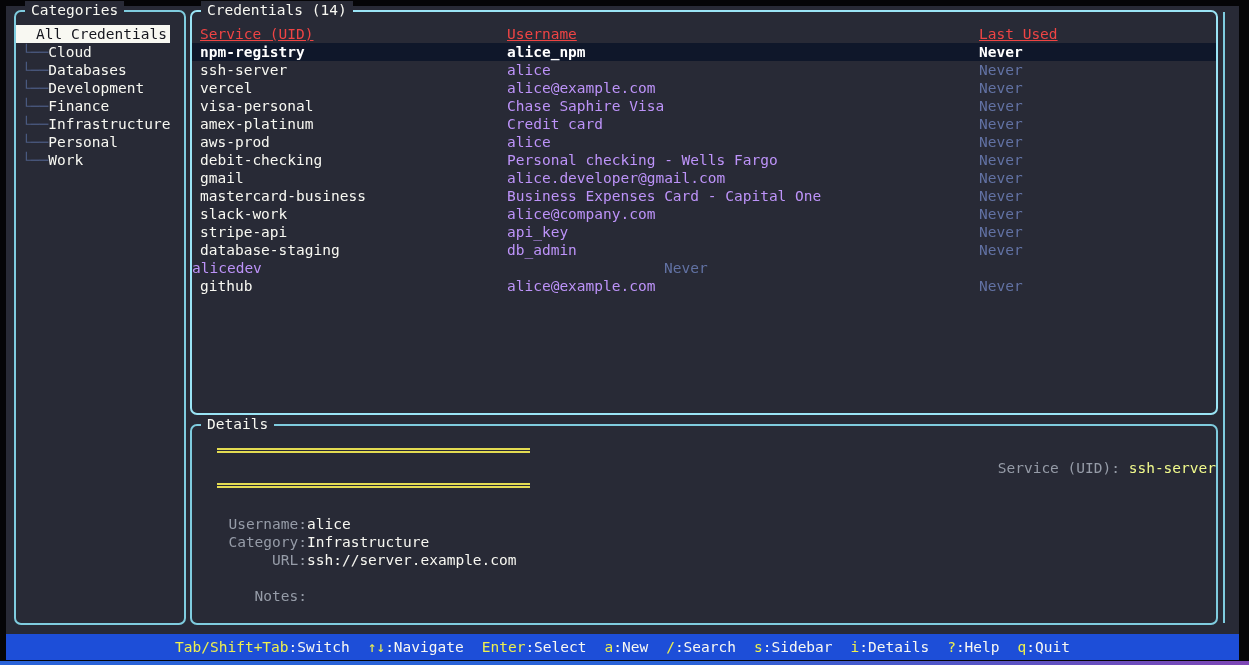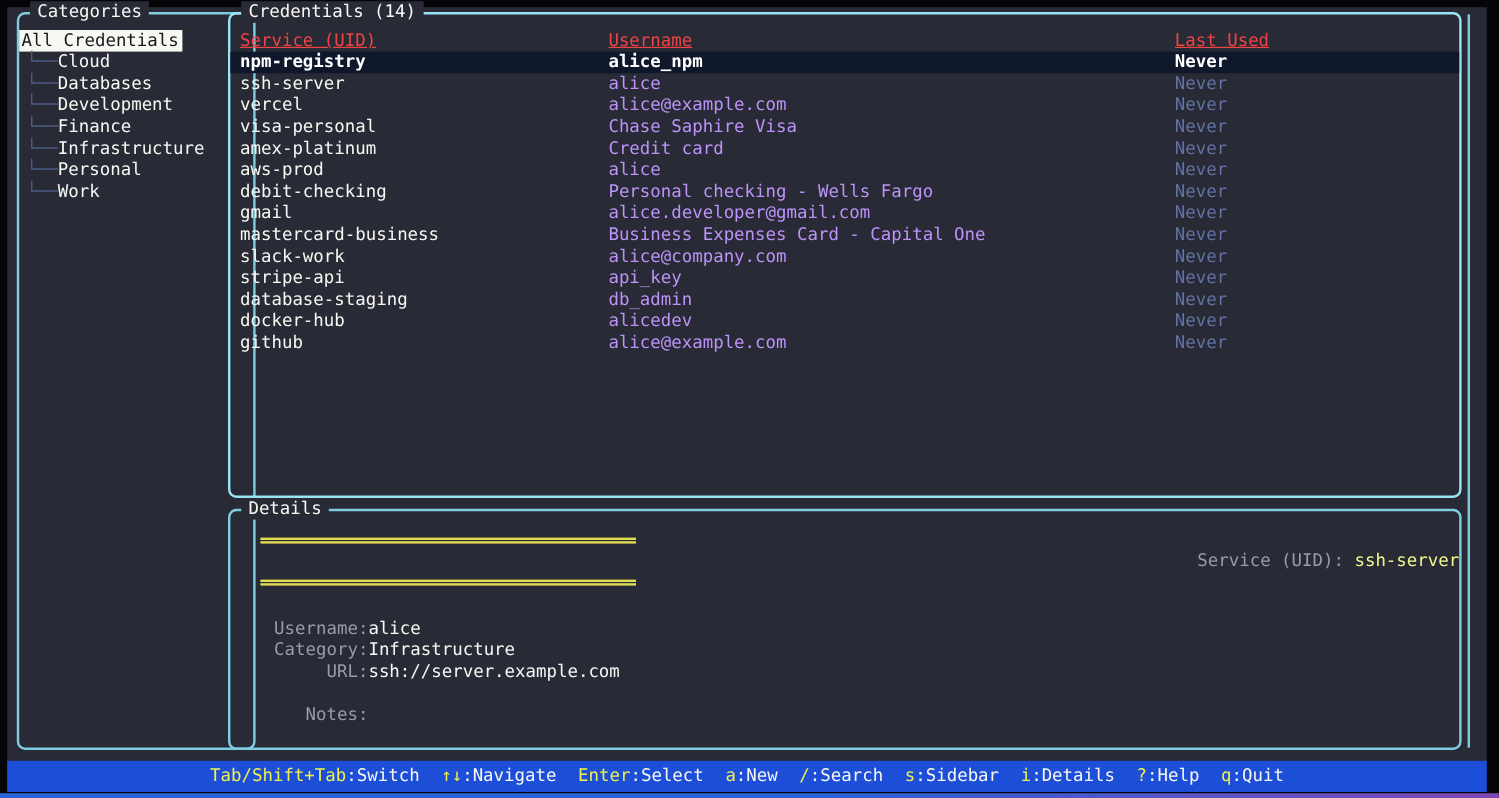--- a/index.html
+++ b/index.html
@@ -22,33 +22,33 @@
   }
 
   
   .panel { position:absolute; border:2px solid #7fccdf; border-radius:7px; }
   .panel.focused { border-color:#9ae4f5; }
   .panel-title {
     position:absolute; top:-11px; left:9px;
     background:#282a36; padding:0 6px; color:#f8f8f2; white-space:nowrap;
   }
 
-  .sidebar-panel   { left:8px;  top:4px; width:199px; bottom:35px; }
+  .sidebar-panel   { left:8px;  top:4px; width:172px; bottom:35px; }
   .credentials-panel { left:184px; top:4px; right:21px; height:405px; }
   .details-panel   { left:184px; top:418px; right:21px; bottom:35px;text-align:right; }
   .right-accent-line {
     position:absolute; right:14px; top:6px; bottom:37px; width:2px;
     background:#7fccdf;
   }
 
   
   .sidebar-body { padding-top:13px; }
   .sidebar-item { height:18px; white-space:nowrap; cursor:default; }
   .sidebar-item .sel {
-    display:inline-block; background:#f8f8f2; color:#15161e; padding:0 3px 0 2px;
+    display:inline-block; background:#f8f8f2; color:#15161e; padding:0 3px 0 20px;
   }
   .tree-item { padding-left:6px; color:#f8f8f2; }
   .tree-item .branch { color:#4d5d85; }
 
   
   .table { padding-top:13px; }
   .trow { display:flex; height:18px; white-space:nowrap; overflow:hidden; }
   .thead { color:#bd93f9; }
   .col-service { width:315px; padding-left:8px; flex:none; overflow:hidden; }
   .col-username { width:472px; flex:none; overflow:hidden; }
@@ -208,21 +208,20 @@
             <div class="col-last">Never</div>
           </div>
 
           <div class="trow">
             <div class="col-service">database-staging</div>
             <div class="col-username">db_admin</div>
             <div class="col-last">Never</div>
           </div>
 
           <div class="trow">
-            <div class="col-service">docker-hub</div>
             <div class="col-username">alicedev</div>
             <div class="col-last">Never</div>
           </div>
 
           <div class="trow">
             <div class="col-service">github</div>
             <div class="col-username">alice@example.com</div>
             <div class="col-last">Never</div>
           </div>
         </div>

